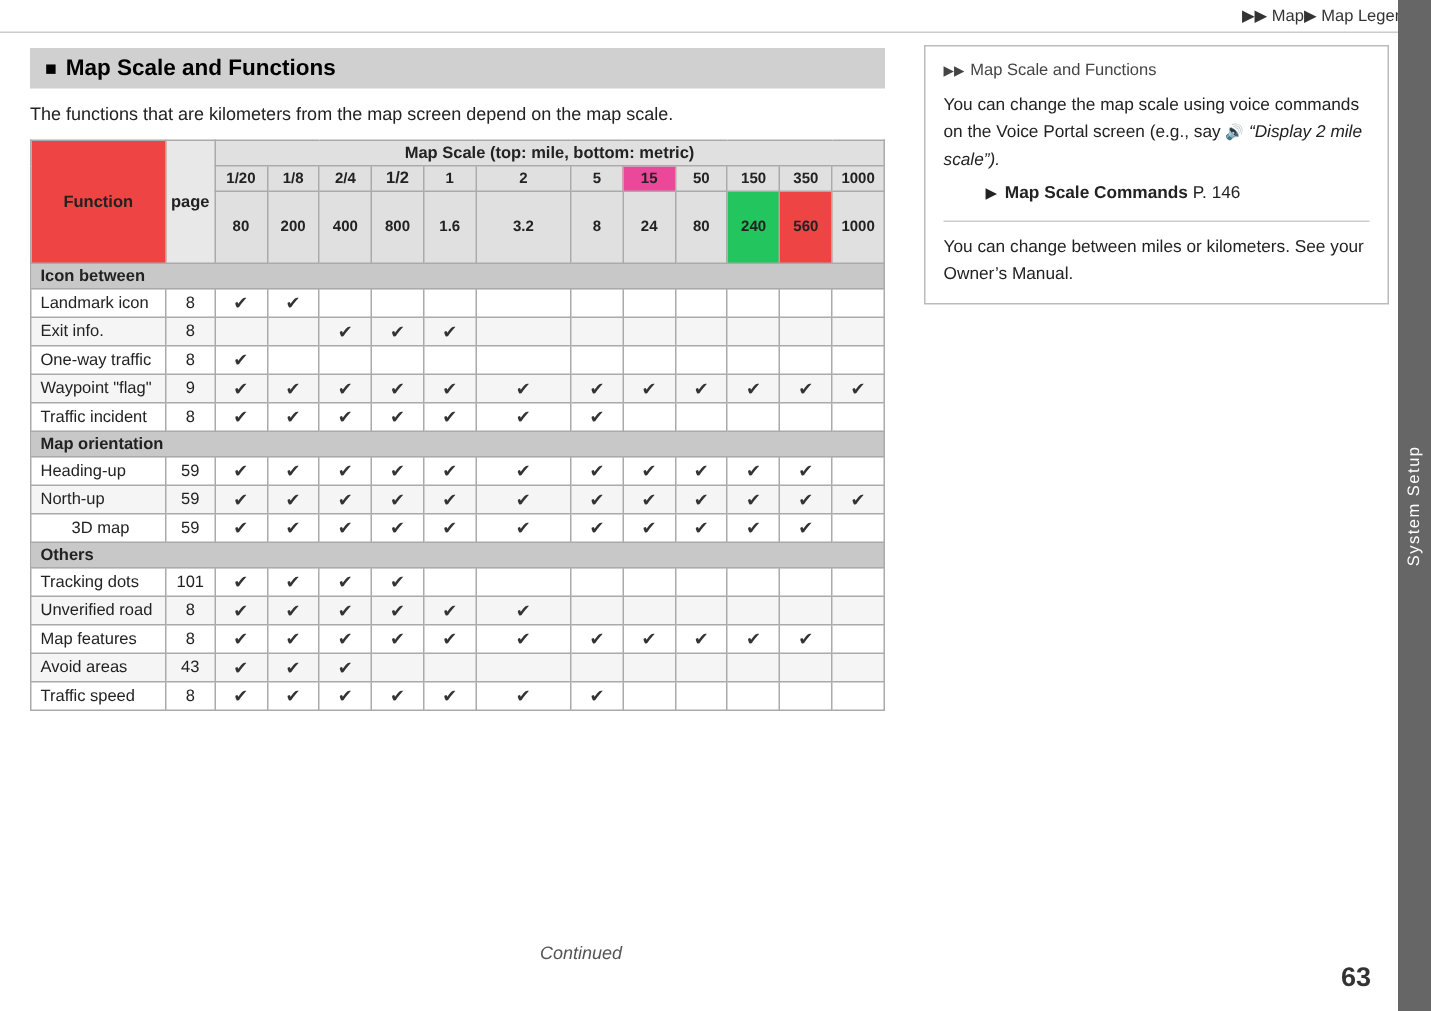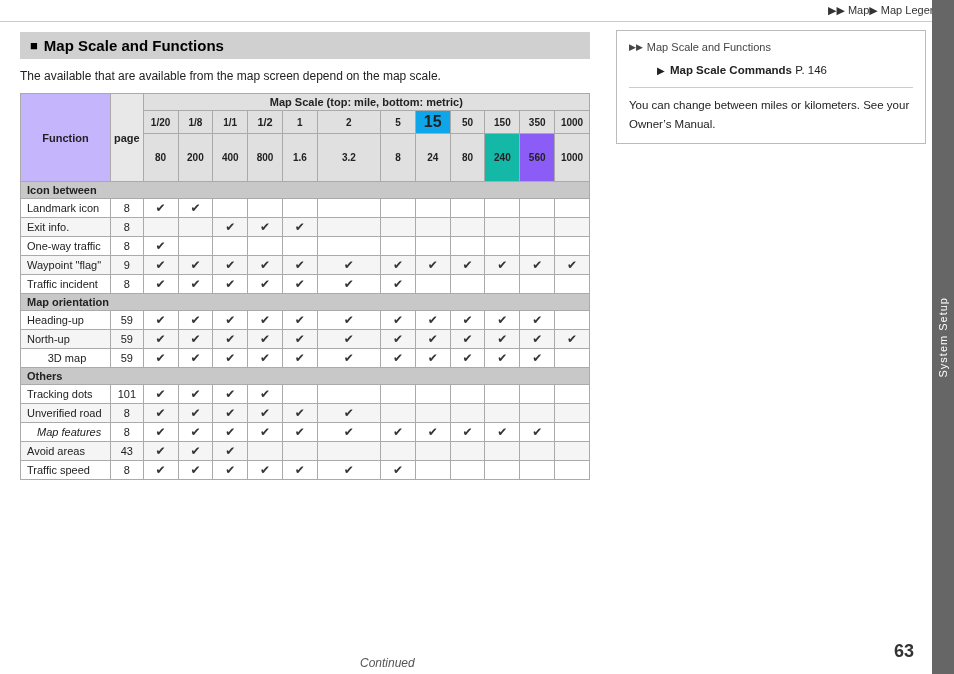--- a/index.html
+++ b/index.html
@@ -50,21 +50,21 @@
       bottom: 12px;
       right: 40px;
       font-size: 18px;
       font-weight: bold;
       color: #333;
     }
 
     
     .continued {
       position: absolute;
-      bottom: 4px;
+      bottom: 32px;
       left: 360px;
       font-size: 12px;
       font-style: italic;
       color: #555;
     }
 
     
     .main-content {
       padding: 10px 20px 10px 20px;
       width: 610px;
@@ -104,21 +104,21 @@
       padding: 2px 3px;
       color: #222;
     }
     .data-table thead th {
       background: #e8e8e8;
       font-weight: bold;
     }
     .data-table .col-function {
       text-align: center;
       font-weight: bold;
-      background: #c4b5fd;
+      background: #ef4444;
       width: 90px;
       margin-top: 21px;
     }
     .data-table .col-page {
       background: #e8e8e8;
       font-weight: bold;
       width: 32px;
     }
     .data-table .scale-header {
       background: #e0e0e0;
@@ -186,55 +186,55 @@
 <body>
 
 <div class="top-bar">▶▶ Map▶ Map Legend</div>
 
 <div class="main-content">
 
   <div class="section-heading">
     <span>Map Scale and Functions</span>
   </div>
 
-  <p class="intro-text">The available that are available from the map screen depend on the map scale.</p>
+  <p class="intro-text">The functions that are kilometers from the map screen depend on the map scale.</p>
 
   <table class="data-table">
     <thead>
       <tr>
         <th class="col-function" rowspan="3">Function</th>
         <th class="col-page" rowspan="3">page</th>
         <th class="scale-header" colspan="12">Map Scale (top: mile, bottom: metric)</th>
       </tr>
       <tr id="scale-row-1">
           <th style="background: rgb(224, 224, 224); font-size: 10px; padding: 2px; min-width: 28px;">1/20</th>
           <th style="background: rgb(224, 224, 224); font-size: 10px; padding: 2px; min-width: 28px;">1/8</th>
-          <th style="background: rgb(224, 224, 224); font-size: 10px; padding: 2px; min-width: 28px;">1/1</th>
+          <th style="background: rgb(224, 224, 224); font-size: 10px; padding: 2px; min-width: 28px;">2/4</th>
           <th style="background: rgb(224, 224, 224); font-size: 11px; padding: 2px; min-width: 28px;">1/2</th>
           <th style="background: rgb(224, 224, 224); font-size: 10px; padding: 2px; min-width: 28px;">1</th>
           <th style="background: rgb(224, 224, 224); font-size: 10px; padding: 2px; min-width: 28px;">2</th>
           <th style="background: rgb(224, 224, 224); font-size: 10px; padding: 2px; min-width: 28px;">5</th>
-          <th style="background: #0ea5e9; font-size: 16px; padding: 2px; min-width: 28px;">15</th>
+          <th style="background: #ec4899; font-size: 10px; padding: 2px; min-width: 28px;">15</th>
           <th style="background: rgb(224, 224, 224); font-size: 10px; padding: 2px; min-width: 28px;">50</th>
           <th style="background: rgb(224, 224, 224); font-size: 10px; padding: 2px; min-width: 28px;">150</th>
           <th style="background: rgb(224, 224, 224); font-size: 10px; padding: 2px; min-width: 28px;">350</th>
           <th style="background: rgb(224, 224, 224); font-size: 10px; padding: 2px; min-width: 28px;">1000</th>
         </tr>
       <tr id="scale-row-2">
           <th style="background: rgb(224, 224, 224); font-size: 10px; padding: 2px;">80</th>
           <th style="background: rgb(224, 224, 224); font-size: 10px; padding: 2px;">200</th>
           <th style="background: rgb(224, 224, 224); font-size: 10px; padding: 2px;">400</th>
           <th style="background: rgb(224, 224, 224); font-size: 10px; padding: 2px;">800</th>
           <th style="background: rgb(224, 224, 224); font-size: 10px; padding: 2px;">1.6</th>
           <th style="background: rgb(224, 224, 224); font-size: 10px; padding: 18px;">3.2</th>
           <th style="background: rgb(224, 224, 224); font-size: 10px; padding: 2px;">8</th>
           <th style="background: rgb(224, 224, 224); font-size: 10px; padding: 2px;">24</th>
           <th style="background: rgb(224, 224, 224); font-size: 10px; padding: 2px;">80</th>
-          <th style="background: #14b8a6; font-size: 10px; padding: 2px;">240</th>
-          <th style="background: #8b5cf6; font-size: 10px; padding: 2px;">560</th>
+          <th style="background: #22c55e; font-size: 10px; padding: 2px;">240</th>
+          <th style="background: #ef4444; font-size: 10px; padding: 2px;">560</th>
           <th style="background: rgb(224, 224, 224); font-size: 10px; padding: 2px;">1000</th>
         </tr>
     </thead>
     <tbody id="table-body">
     <tr class="section-row">
           <td colspan="14">Icon between</td>
         </tr>
         <tr class="data-row">
           <td style="text-align: left; padding-left: 6px;">Landmark icon</td>
           <td>8</td>
@@ -395,21 +395,21 @@
           <td style="color: rgb(51, 51, 51);"><span class="check">✔</span></td>
           <td style="color: rgb(51, 51, 51);"><span class="check">✔</span></td>
           <td></td>
           <td></td>
           <td></td>
           <td></td>
           <td></td>
           <td></td>
         </tr>
         <tr class="data-row">
-          <td style="text-align: left; padding-left: 16px; font-style: italic;">Map features</td>
+          <td style="text-align: left; padding-left: 6px;">Map features</td>
           <td>8</td>
           <td style="color: rgb(51, 51, 51);"><span class="check">✔</span></td>
           <td style="color: rgb(51, 51, 51);"><span class="check">✔</span></td>
           <td style="color: rgb(51, 51, 51);"><span class="check">✔</span></td>
           <td style="color: rgb(51, 51, 51);"><span class="check">✔</span></td>
           <td style="color: rgb(51, 51, 51);"><span class="check">✔</span></td>
           <td style="color: rgb(51, 51, 51);"><span class="check">✔</span></td>
           <td style="color: rgb(51, 51, 51);"><span class="check">✔</span></td>
           <td style="color: rgb(51, 51, 51);"><span class="check">✔</span></td>
           <td style="color: rgb(51, 51, 51);"><span class="check">✔</span></td>
@@ -451,20 +451,25 @@
         </tr>
       </tbody>
   </table>
 </div>
 
 <div class="right-panel">
   <div class="right-panel-title">
     <span>Map Scale and Functions</span>
   </div>
   <div class="right-panel-body">
+    <p>
+      <span>You can change the map scale using voice commands on the Voice Portal screen (e.g., say</span>
+      <span class="voice-icon"> 🔊</span>
+      <em>“Display 2 mile scale”).</em>
+    </p>
     <p style="margin-top:4px;margin-left:28px;">
       <span class="cmd-icon">▶</span>
       <span class="cmd-link">Map Scale Commands</span>
       <span>P. 146</span>
     </p>
     <hr class="divider-line">
     <p>You can change between miles or kilometers. See your Owner’s Manual.</p>
   </div>
 </div>
 

